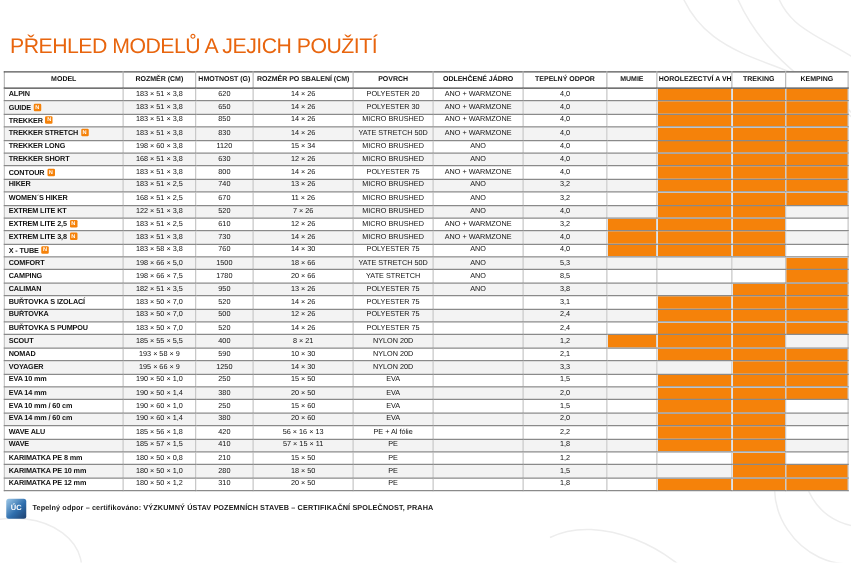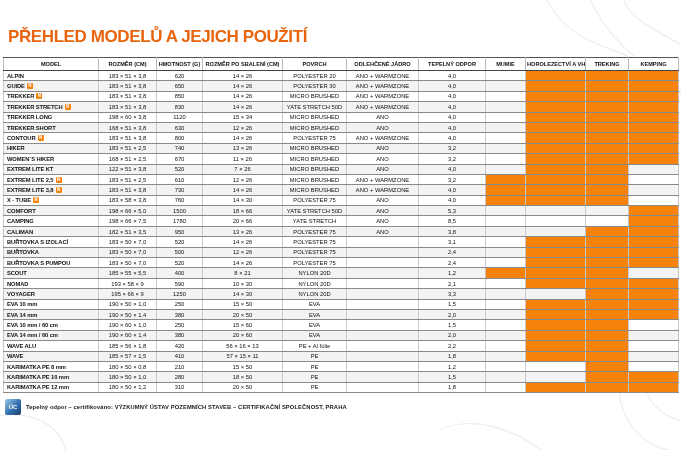--- a/index.html
+++ b/index.html
@@ -4,21 +4,21 @@
 <style>
   html,body{margin:0;padding:0;}
   body{
     width:681px;height:450px;position:relative;overflow:hidden;
     background:#ffffff;font-family:"Liberation Sans",sans-serif;
   }
   .bg-contours{position:absolute;top:0;left:0;width:681px;height:450px;z-index:0;}
   .page{position:relative;z-index:1;width:681px;height:450px;}
   .title{
     position:absolute;left:8px;top:27px;
-    font-size:17px;font-weight:bold;color:#e8650e;letter-spacing:-0.4px;
+    font-size:17px;font-weight:normal;color:#e8650e;letter-spacing:-0.4px;
     white-space:nowrap;
   }
   table.models{
     position:absolute;left:3px;top:57px;width:675px;
     border-collapse:collapse;table-layout:fixed;
     background:#fff;
   }
   table.models th{
     font-size:5.6px;font-weight:bold;color:#111;text-align:center;
     height:12px;padding:0 1px;text-transform:uppercase;

